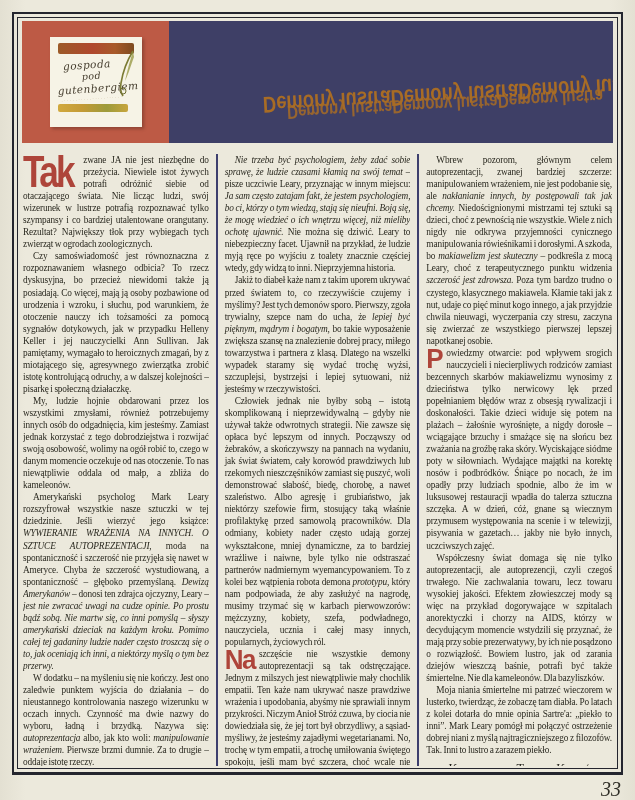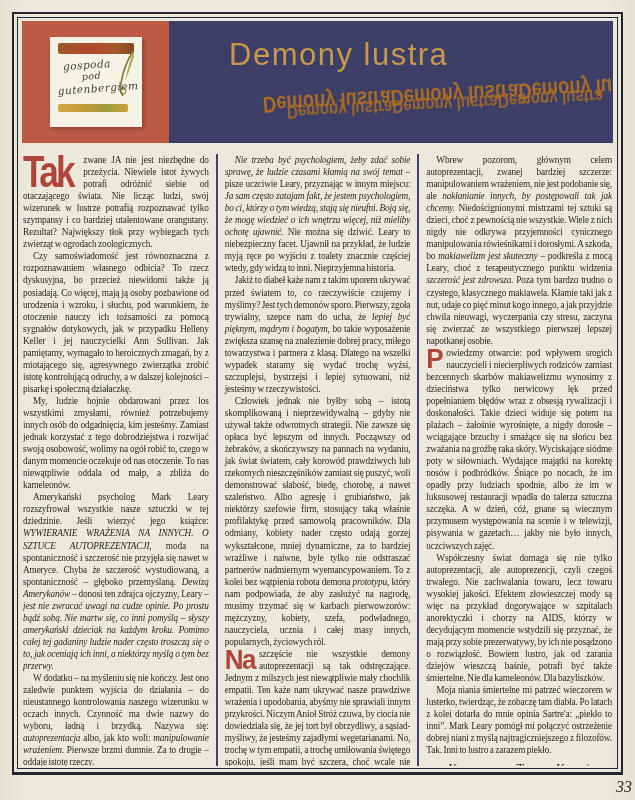--- a/index.html
+++ b/index.html
@@ -107,23 +107,23 @@
     font-size: 26px; line-height: 20px; height: 23px;
     letter-spacing: -1.5px; margin: 1px 4px 0 0;
     transform: scaleY(1.08); transform-origin: 0 2px;
   }
   .byline {
     text-align: right; text-indent: 0 !important;
     font-variant: small-caps; font-size: 12.5px; letter-spacing: .9px;
     color: #1f1e18; margin-top: 6px;
   }
   .pageno {
-    position: absolute; right: 3px; top: 778px;
+    position: absolute; right: 14px; top: 778px;
     font-family: "Liberation Serif", serif; font-style: italic;
-    font-size: 16px; color: #2e2d26;
+    font-size: 20px; color: #2e2d26;
   }
 </style>
 </head>
 <body>
 
 <div class="page">
   <div class="frame-outer">
     <div class="frame-inner">
 
       <div class="header">
@@ -138,21 +138,20 @@
             </div>
             <svg class="quill" width="22" height="50" viewBox="0 0 22 50">
               <path d="M18 2 C13 10 8 22 6 34 C5 40 6 44 8 47" fill="none" stroke="#7b7b34" stroke-width="1.6"></path>
               <path d="M18 2 C15 12 12 22 10 32 C13 26 16 16 19 8 Z" fill="#9a9a48" opacity="0.8"></path>
               <circle cx="8" cy="42" r="3" fill="none" stroke="#6d6d30" stroke-width="1"></circle>
             </svg>
             <div class="stripe bottom"></div>
           </div>
         </div>
         <div class="title-block">
-          <div class="title">Demony lustra</div>
           <div class="mirror-wrap">
             <span class="mirror m1">Demony lustraDemony lustraDemony lustra</span>
             <span class="mirror m2">Demony lustraDemony lustraDemony lustra</span>
           </div>
         </div>
       </div>
 
       <div class="columns">
           <div class="col">
             <p class="no-indent"><span class="dropcap dc-big">Tak</span><span>zwane JA nie jest niezbędne do przeżycia. Niewiele istot żywych potrafi odróżnić siebie od otaczającego świata. Nie licząc ludzi, swój wizerunek w lustrze potrafią rozpoznawać tylko szympansy i co bardziej utalentowane orangutany. Rezultat? Największy tłok przy wybiegach tych zwierząt w ogrodach zoologicznych.</span></p>

